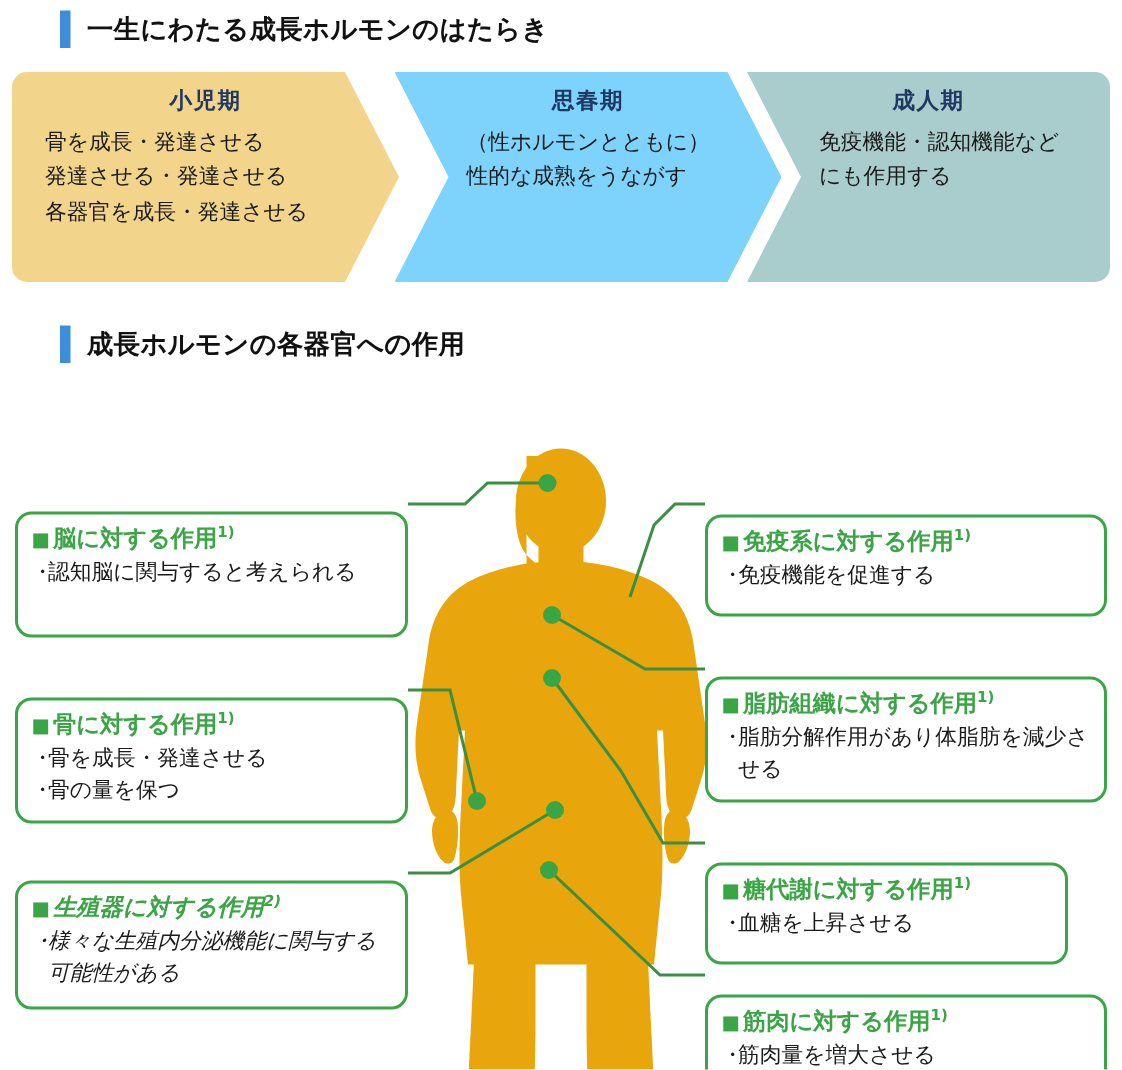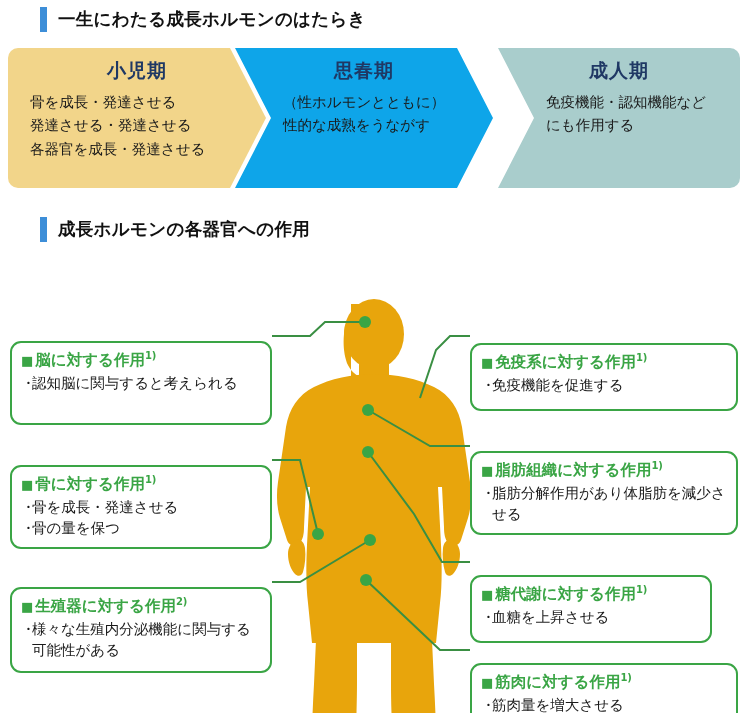--- a/index.html
+++ b/index.html
@@ -51,21 +51,21 @@
   }
   .panel {
     position: absolute;
     top: 0;
     height: 140px;
     box-sizing: border-box;
     padding-top: 10px;
   }
   .panel-title {
     text-align: center;
-    font-size: 19px;
+    font-size: 15px;
     font-weight: bold;
     color: #1f3864;
     letter-spacing: 1px;
     margin-bottom: 7px;
   }
   .panel-lines {
     font-size: 14.5px;
     color: #1a1a1a;
     line-height: 1.62;
     white-space: nowrap;
@@ -74,23 +74,23 @@
 
   #panel-0 {
     left: 0px;
     width: 258px;
     background: #f2d58a;
     border-radius: 10px 0 0 10px;
     clip-path: polygon(0 10px, 0 0, 222px 0, 258px 50%, 222px 100%, 0 100%, 0 calc(100% - 10px));
   }
   #panel-0 .panel-lines { padding-left: 22px; }
   #panel-1 {
-    left: 227px;
+    left: 255px;
     width: 258px;
-    background: #0ea5e9;
+    background: #7dd3fc;
     clip-path: polygon(0 0, 222px 0, 258px 50%, 222px 100%, 0 100%, 36px 50%);
   }
   #panel-1 .panel-lines { padding-left: 48px; }
   #panel-2 {
     left: 490px;
     width: 242px;
     background: #a9cdcc;
     border-radius: 0 10px 10px 0;
     clip-path: polygon(0 0, 206px 0, 242px 0, 242px 100%, 206px 100%, 0 100%, 36px 50%);
   }
@@ -155,21 +155,21 @@
     width: 11px;
     font-size: 14.5px;
     line-height: 1.45;
     color: #1a1a1a;
   }
   .bullet-text { flex: 1; }
 
   
   #cb-brain      { left: 10px;  top: 42px;  width: 262px; height: 84px; }
   #cb-bone       { left: 10px;  top: 166px; width: 262px; height: 84px; }
-  #cb-repro      { left: 10px;  top: 288px; width: 262px; height: 86px; }
+  #cb-repro      { left: 10px;  top: 288px; width: 262px; height: 86px; font-style: italic; }
   
   #cb-immune     { left: 470px; top: 44px;  width: 268px; height: 68px; }
   #cb-fat        { left: 470px; top: 152px; width: 268px; height: 84px; }
   #cb-glucose    { left: 470px; top: 276px; width: 242px; height: 68px; }
   #cb-muscle     { left: 470px; top: 364px; width: 268px; height: 68px; }
 </style>
 </head>
 <body>
 
 <div class="section-head" id="head-1">

